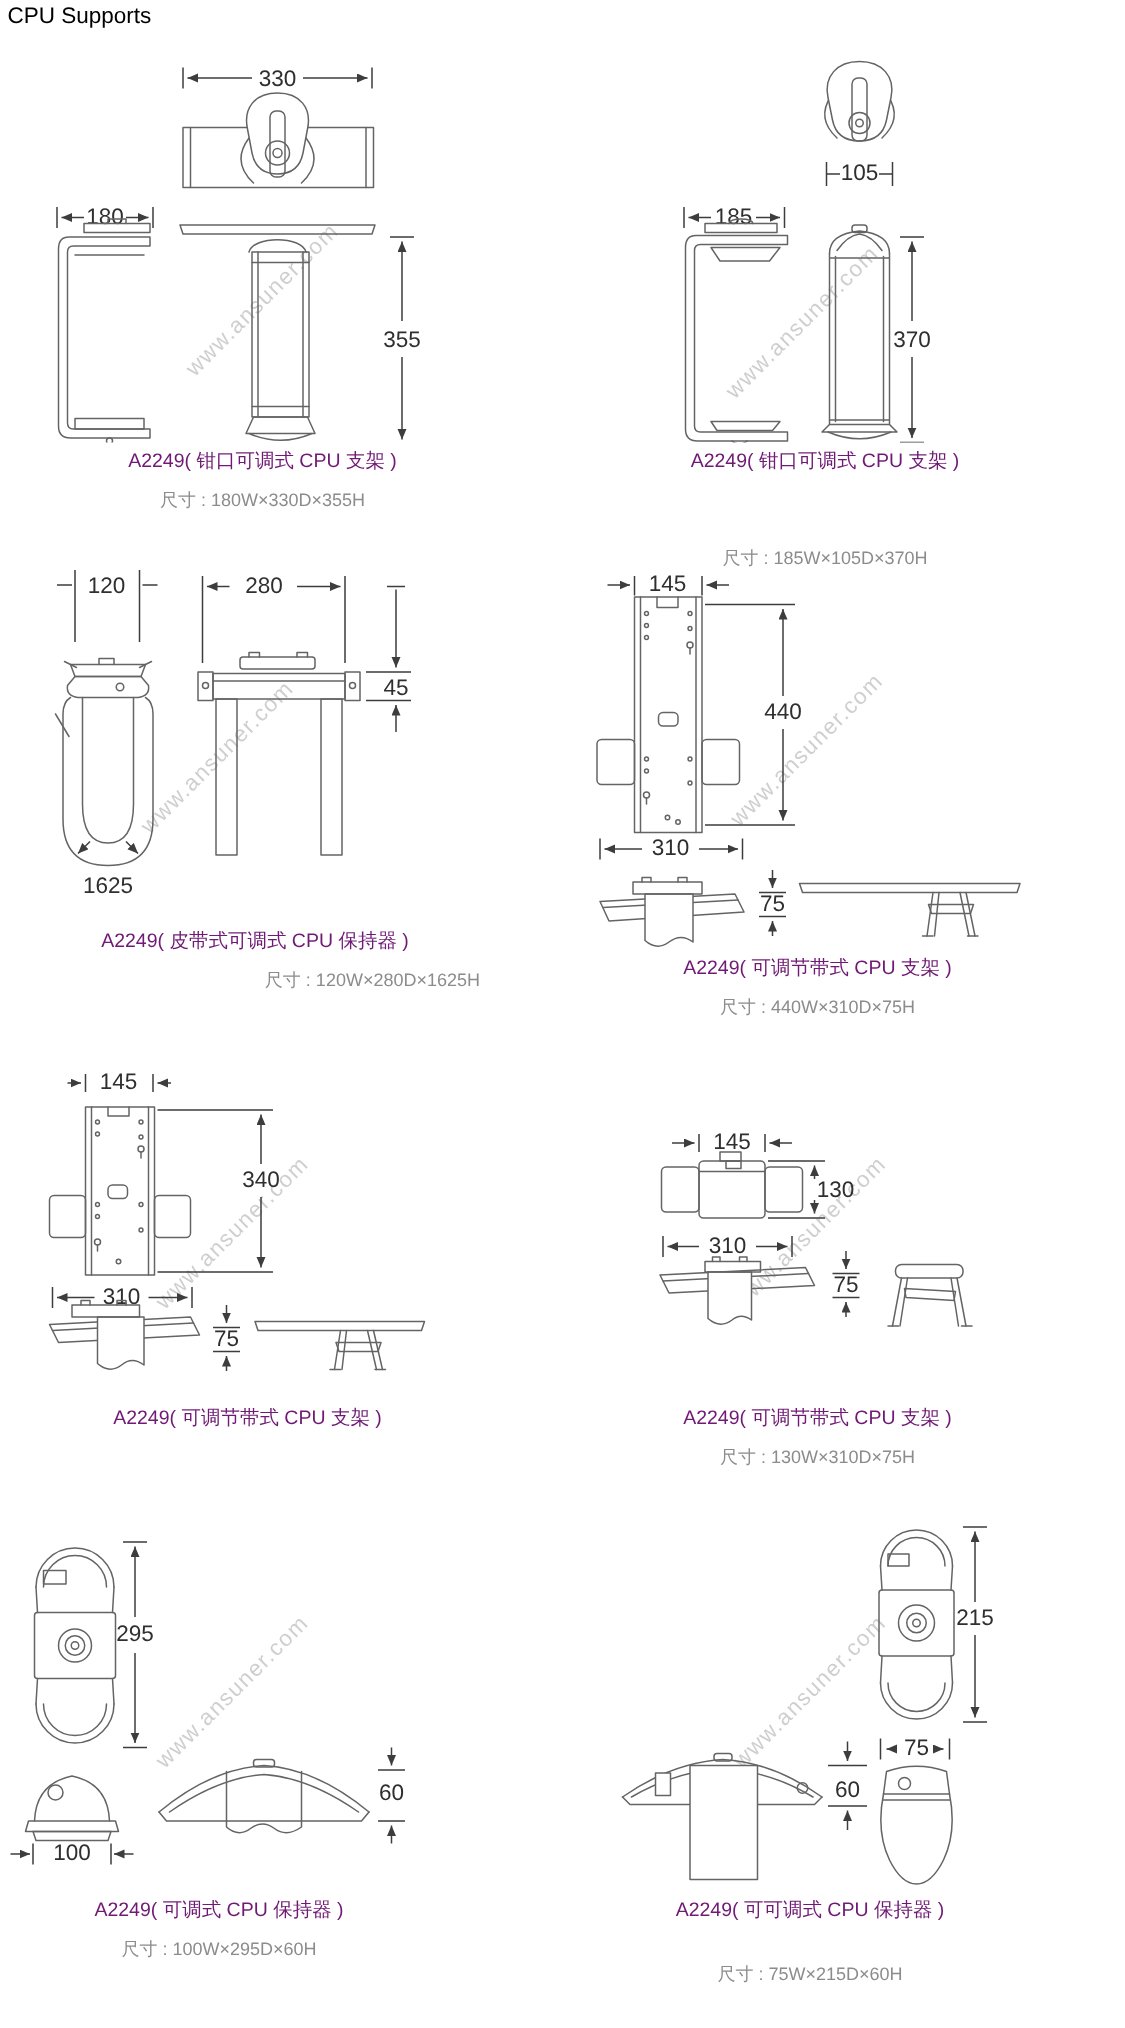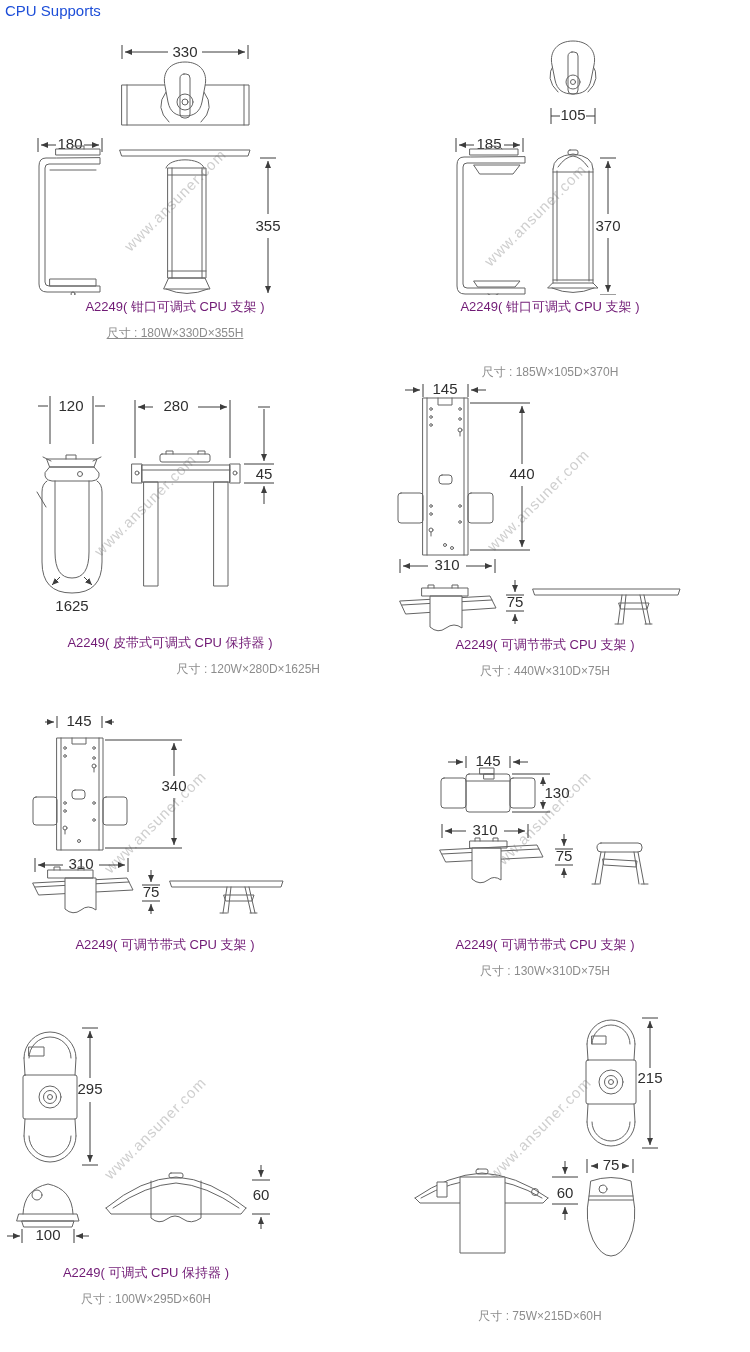--- a/index.html
+++ b/index.html
@@ -1,18 +1,18 @@
 <!DOCTYPE html>
 <html><head>
 <meta charset="utf-8">
 <style>
   html,body{margin:0;padding:0;background:#fff;}
   body{width:750px;height:1352px;position:relative;font-family:"Liberation Sans",sans-serif;overflow:hidden;}
   .page{position:relative;width:750px;height:1352px;background:#fff;}
-  .page-title{position:absolute;left:5px;top:2px;font-size:15px;color:#1d4ed8;}
+  .page-title{position:absolute;left:5px;top:2px;font-size:15px;color:#000000;}
   .cell{position:absolute;}
   .cell svg{position:absolute;}
   .cap1{position:absolute;left:0;right:0;text-align:center;font-size:13px;color:#701a75;}
   .cap2{position:absolute;left:0;right:0;text-align:center;font-size:12px;color:#8c8c8c;}
   .wm{position:absolute;color:#cfcfcf;font-size:15px;letter-spacing:1px;white-space:nowrap;
       transform:translate(-50%,-50%) rotate(-45deg);pointer-events:none;}
   svg text{font-family:"Liberation Sans",sans-serif;font-size:15px;fill:#2f2f2f;text-anchor:middle;}
   .d{stroke:#646464;fill:none;stroke-width:1;stroke-linejoin:round;stroke-linecap:round;}
   .dw{stroke:#646464;fill:#fff;stroke-width:1;stroke-linejoin:round;}
   .m{stroke:#3d3d3d;fill:none;stroke-width:1;}
@@ -78,21 +78,21 @@
         <path class="d" d="M146,251 Q167,260 188,251"></path>
       </g>
       <g>
         <path class="m" d="M240,120 H256 M240,258 H256"></path>
         <path class="m" d="M248,176 L248,123" marker-end="url(#arw)"></path>
         <path class="m" d="M248,200 L248,255" marker-end="url(#arw)"></path>
         <text x="248" y="193">355</text>
       </g>
     </svg>
     <div class="cap1" style="top:260px;">A2249( 钳口可调式 CPU 支架 )</div>
-    <div class="cap2" style="top:287px;text-decoration:underline;">尺寸 : 180W×330D×355H</div>
+    <div class="cap2" style="top:287px;">尺寸 : 180W×330D×355H</div>
   </section>
 
   <section class="cell" style="left:400px;top:38px;width:300px;height:305px;">
     <svg width="240" height="257" style="left:20px;top:0;">
       <g>
         <path class="d" d="M134,26 q-10,15 4,28 M172,26 q10,15 -4,28"></path>
         <path class="dw" d="M153,3 c-15,0 -24,10 -21,24 l3,15 c2,10 8,14 18,14 c10,0 16,-4 18,-14 l3,-15 c3,-14 -6,-24 -21,-24 z"></path>
         <rect class="d" x="148" y="14" width="10" height="42" rx="4"></rect>
         <circle class="d" cx="153" cy="44" r="7"></circle>
           <circle class="d" cx="153" cy="44" r="2.5"></circle>
@@ -127,21 +127,21 @@
         <path class="m" d="M180,120 H196 M180,257 H196"></path>
         <path class="m" d="M188,176 L188,123" marker-end="url(#arw)"></path>
         <path class="m" d="M188,200 L188,254" marker-end="url(#arw)"></path>
         <text x="188" y="193">370</text>
       </g>
     </svg>
     <div class="cap1" style="top:260px;">A2249( 钳口可调式 CPU 支架 )</div>
     <div class="cap2" style="top:287px;margin-top:39px;">尺寸 : 185W×105D×370H</div>
   </section>
 
-  <section class="cell" style="left:20px;top:380px;width:300px;height:300px;">
+  <section class="cell" style="left:20px;top:364px;width:300px;height:300px;">
     <svg width="300" height="250">
       <g>
         <path class="m" d="M30,16 V64 M73,16 V64 M18,26 H28 M75,26 H85"></path>
         <text x="51" y="31">120</text>
       </g>
       <g>
         <path class="d" d="M23,77 L31,81 M81,77 L73,81 M46,79 v-4 h10 v4"></path>
         <polygon class="d" points="27,79 77,79 74,87 30,87"></polygon>
         <path class="d" d="M30,87 L74,87 L79,93 Q80,100 72,101 L32,101 Q24,100 25,93 Z"></path>
         <circle class="d" cx="60" cy="94" r="2.5"></circle>
@@ -455,16 +455,17 @@
         <path class="m" d="M165,151 L165,164" marker-end="url(#arw)"></path>
         <text x="165" y="188">60</text>
         <path class="m" d="M165,210 L165,197" marker-end="url(#arw)"></path>
       </g>
       <g>
         <path class="d" d="M191,171 Q211,164 231,171 L233,186 Q238,211 229,230 Q221,246 211,246 Q201,246 193,230 Q184,211 189,186 Z"></path>
         <path class="d" d="M189,186 H233 M189,190 H233"></path>
         <circle class="d" cx="203" cy="179" r="4"></circle>
       </g>
     </svg>
+    <div class="cap1" style="top:254px;">A2249( 可可调式 CPU 保持器 )</div>
     <div class="cap2" style="top:298px;">尺寸 : 75W×215D×60H</div>
   </section>
 
 </div>
 
 </body></html>

